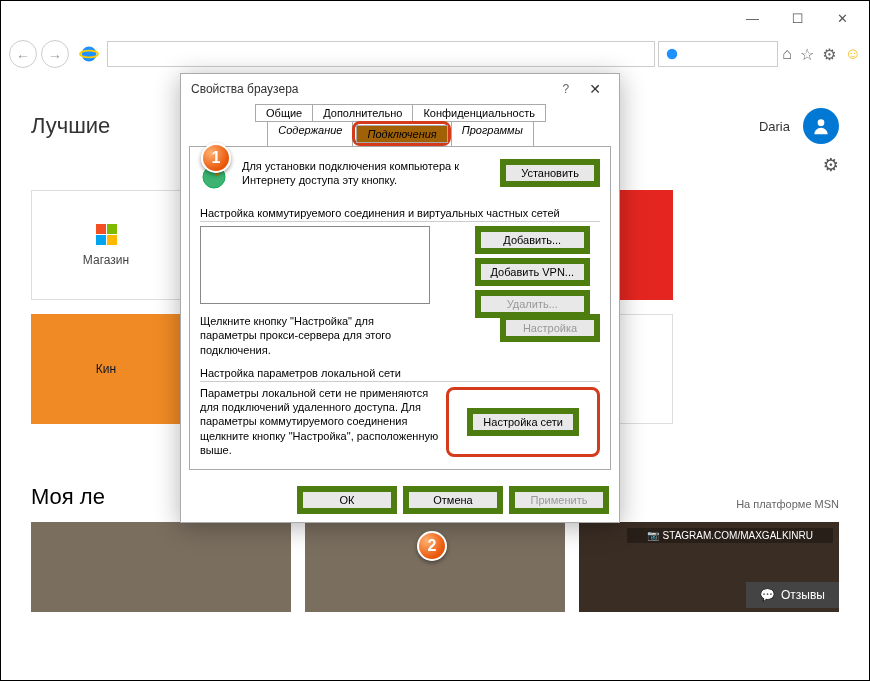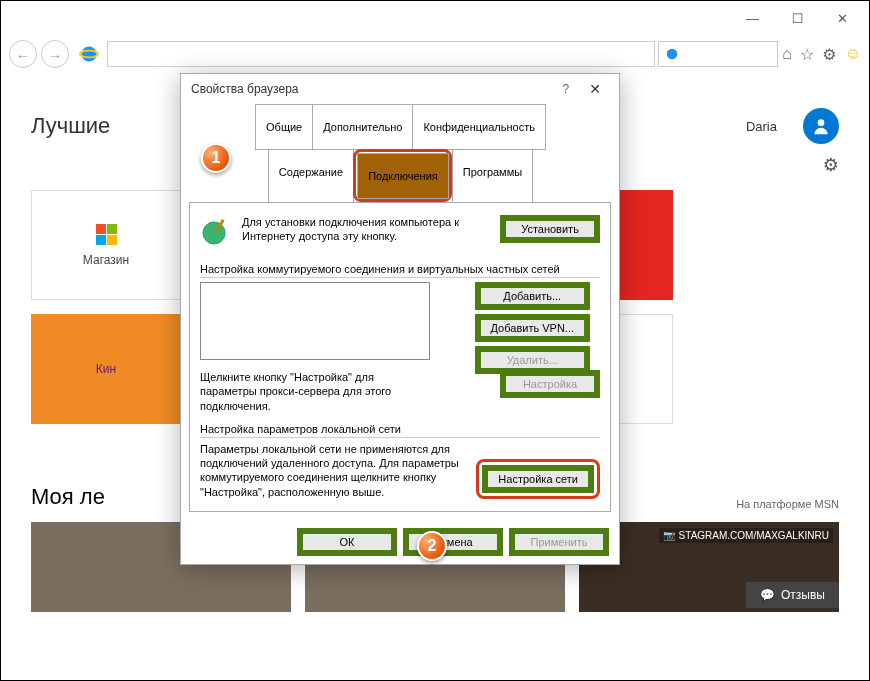--- a/index.html
+++ b/index.html
@@ -12,71 +12,71 @@
 .nav-btn { width: 28px; height: 28px; border: 1px solid #ccc; border-radius: 50%; display: flex; align-items: center; justify-content: center; color: #999; font-size: 14px; cursor: pointer; }
 .ie-icon { width: 20px; height: 20px; margin-left: 6px; }
 .addr { flex: 1; height: 26px; border: 1px solid #ccc; margin-left: 4px; display: flex; align-items: center; }
 .addr-tab { width: 120px; height: 26px; border: 1px solid #ccc; margin-left: -1px; display: flex; align-items: center; padding: 0 6px; gap: 4px; }
 .nav-right { display: flex; gap: 8px; margin-left: auto; }
 .nav-right span { color: #666; font-size: 16px; cursor: pointer; }
 
 .content { position: relative; padding: 10px 30px; margin-top: 15px; }
 .row1 { display: flex; align-items: center; justify-content: space-between; padding: 10px 0 20px; }
 .page-title { font-size: 22px; font-weight: 300; color: #333; }
-.user-block { display: flex; align-items: center; gap: 26px; }
+.user-block { display: flex; align-items: center; gap: 13px; }
 .user-name { font-size: 13px; color: #333; }
 .avatar { width: 36px; height: 36px; border-radius: 50%; background: #0078d4; display: flex; align-items: center; justify-content: center; color: #fff; }
 .gear { font-size: 18px; color: #555; cursor: pointer; }
 
 .tiles { display: flex; gap: 14px; flex-wrap: wrap; }
 .tile { width: 150px; height: 110px; border: 1px solid #ddd; display: flex; flex-direction: column; align-items: center; justify-content: center; font-size: 12px; color: #444; cursor: pointer; }
 .tile.yandex { background: #e52620; color: #fff; border: none; }
 .tile.yandex .ylogo { width: 32px; height: 32px; background: #fff; color: #e52620; font-weight: 700; display: flex; align-items: center; justify-content: center; font-size: 20px; margin-bottom: 10px; }
-.tile.orange { background: #f08a24; color: #701a75; border: none; }
+.tile.orange { background: #f08a24; color: #0f172a; border: none; }
 .tile.plus { font-size: 28px; color: #aaa; }
 .ms-squares { display: grid; grid-template-columns: 10px 10px; grid-template-rows: 10px 10px; gap: 1px; margin-bottom: 8px; }
 .ms-squares i:nth-child(1){background:#f25022;} .ms-squares i:nth-child(2){background:#7fba00;}
 .ms-squares i:nth-child(3){background:#00a4ef;} .ms-squares i:nth-child(4){background:#ffb900;}
 
 .feed-title { font-size: 22px; font-weight: 300; margin-top: 30px; }
 .msn-text { font-size: 11px; color: #666; }
 .feed-row { display: flex; gap: 14px; margin-top: 12px; }
 .feed-card { flex: 1; height: 90px; background: #7a6e5f; }
 .feed-card.dark { background: #3a2d24; position: relative; }
-.igtag { position: absolute; top: 6px; right: 6px; background: rgba(0,0,0,.3); color: #fff; font-size: 10px; padding: 2px 4px; }
+.igtag { position: absolute; top: 6px; right: 6px; background: rgba(0,0,0,.3); color: #fff; font-size: 10px; padding: 2px 20px; }
 
 .feedback-btn { position: absolute; bottom: 14px; right: 30px; background: #444; color: #fff; font-size: 12px; padding: 6px 14px; display: flex; align-items: center; gap: 6px; cursor: pointer; }
 
 
 .dialog { position: absolute; left: 179px; top: 72px; width: 440px; background: #fff; border: 1px solid #aaa; box-shadow: 0 4px 24px rgba(0,0,0,.3); font-size: 11px; }
 .dlg-title { height: 30px; display: flex; align-items: center; padding: 0 10px; color: #333; font-size: 12px; }
 .dlg-title .help { margin-left: auto; color: #666; padding: 0 12px; cursor: pointer; }
 .dlg-title .close { color: #333; padding: 0 8px; cursor: pointer; font-size: 14px; }
 .tabs { display: flex; flex-wrap: wrap; padding: 0 8px; }
-.tab { border: 1px solid #aaa; padding: 16px 10px; font-size: 11px; background: #fff; cursor: pointer; margin-right: -1px; margin-bottom: -1px; }
-.tab-row2 { display: flex; }
+.tab { border: 1px solid #aaa; padding: 2px 10px; font-size: 11px; background: #fff; cursor: pointer; margin-right: -1px; margin-bottom: -1px; }
+.tab-row2 { display: flex; font-style: italic; }
 .tab.active { background: #a16207; border-bottom: 1px solid #fff; z-index: 2; position: relative; }
 .tab-highlight { border: 3px solid #d43b1a; border-radius: 8px; padding: 1px; display: inline-block; }
 .tab-highlight .tab { border: 1px solid #aaa; }
 .dlg-body { border: 1px solid #aaa; margin: 0 8px 8px; padding: 12px 10px; position: relative; }
 .sect { margin-bottom: 14px; }
 .sect-head { display: flex; align-items: flex-start; gap: 8px; }
 .globe { width: 34px; height: 34px; display: inline-block; }
 .sect-text { flex: 1; line-height: 1.3; }
 .btn { border: 6px solid #4d7c0f; background: #e8e8e8; padding: 2px 10px; font-size: 11px; min-width: 100px; text-align: center; cursor: pointer; }
 .btn.disabled { color: #999; }
 .group-label { font-size: 11px; margin-bottom: 4px; border-bottom: 1px solid #ccc; padding-bottom: 2px; }
 .listbox { border: 1px solid #888; height: 78px; width: 230px; background: #fff; }
 .list-btns { display: flex; flex-direction: column; gap: 4px; position: absolute; right: 10px; }
 .list-row { display: flex; gap: 10px; align-items: flex-start; position: relative; min-height: 82px; }
 .proxy-text { width: 230px; line-height: 1.3; margin-top: 6px; }
 .lan-sect { margin-top: 10px; }
-.lan-row { display: flex; gap: 8px; align-items: flex-end; }
+.lan-row { display: flex; gap: 8px; align-items: center; }
 .lan-text { flex: 1; line-height: 1.3; }
-.lan-btn-wrap { border: 3px solid #d43b1a; border-radius: 8px; padding: 3px; }
+.lan-btn-wrap { border: 3px solid #d43b1a; border-radius: 8px; padding: 18px; }
 .dlg-footer { display: flex; justify-content: flex-end; gap: 6px; padding: 8px 10px; }
 
 .marker { position: absolute; width: 30px; height: 30px; border-radius: 50%; background: radial-gradient(circle at 30% 30%, #ffb070, #e8560a 70%); border: 2px solid #fff; box-shadow: 0 2px 4px rgba(0,0,0,.4); display: flex; align-items: center; justify-content: center; color: #fff; font-weight: 700; font-size: 16px; z-index: 10; }
 .m1 { left: 200px; top: 142px; }
 .m2 { left: 416px; top: 530px; }
 </style>
 </head>
 <body>
 
 <div class="titlebar">

